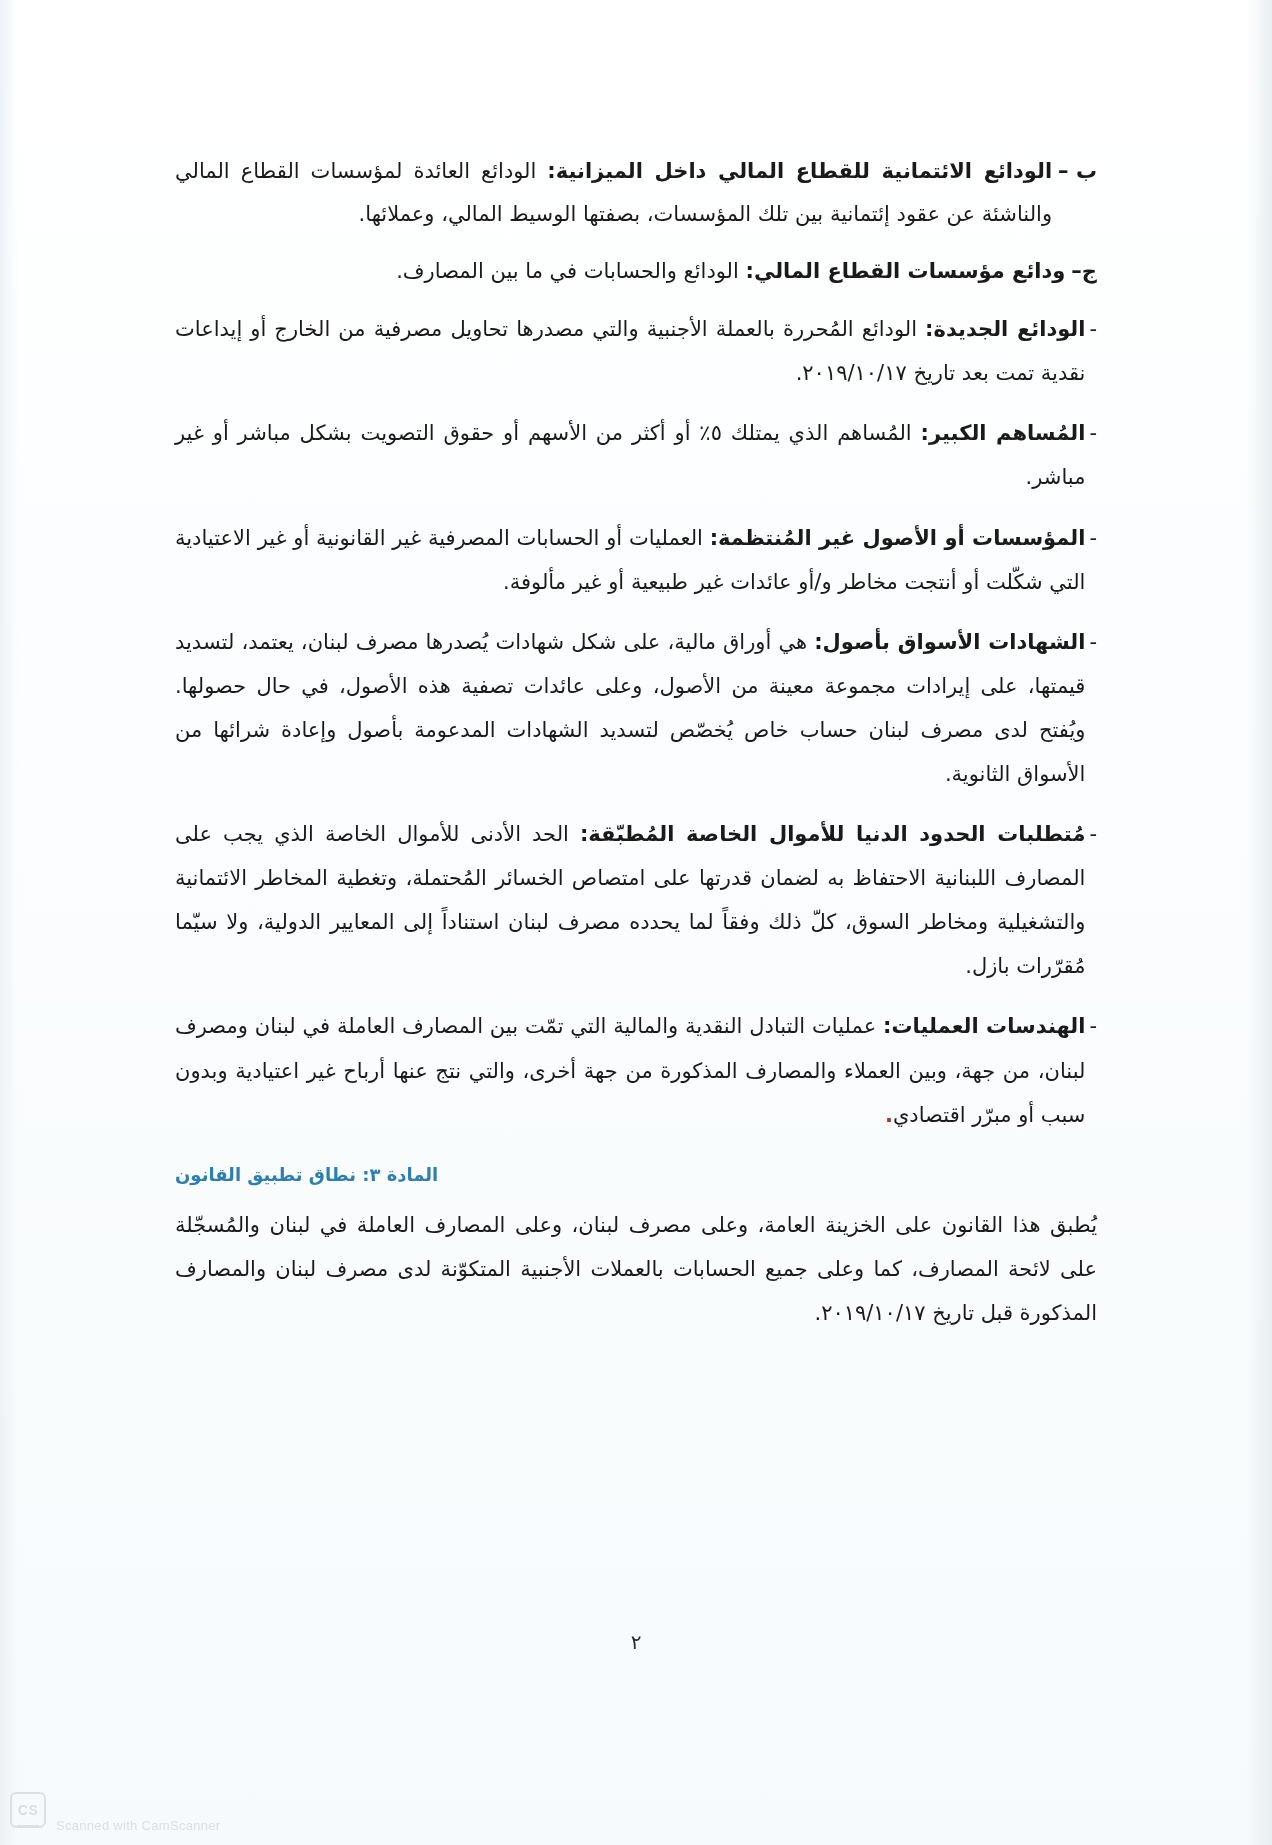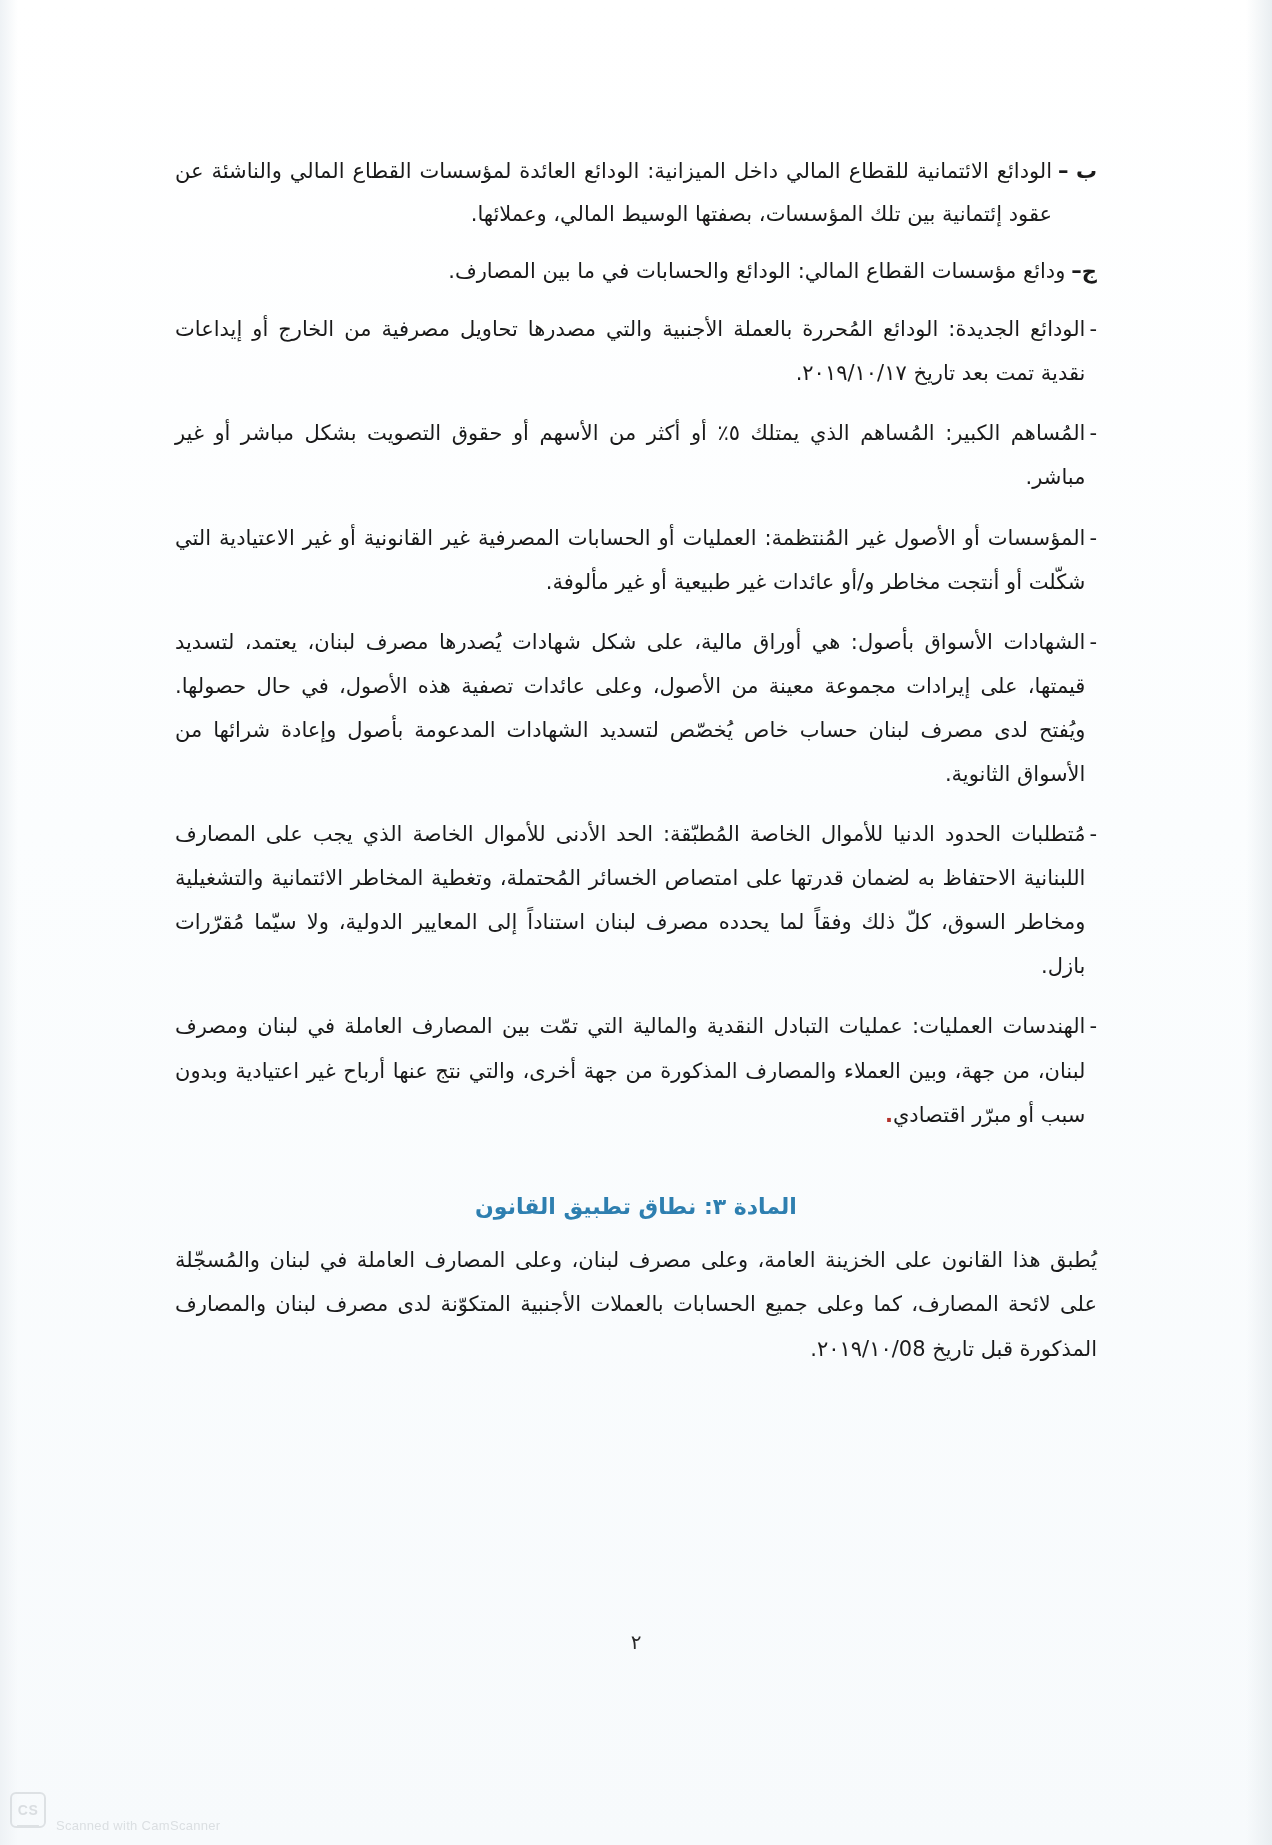--- a/index.html
+++ b/index.html
@@ -86,32 +86,32 @@
     padding-left: 4px;
     font-weight: normal;
   }
   .def-body {
     flex: 1 1 auto;
     text-align: justify;
     text-align-last: right;
   }
 
   .term {
-    font-weight: normal;
+    font-weight: bold;
     margin-top: 45px;
   }
 
   
   .article-heading {
-    margin-top: 50px;
+    margin-top: 22px;
     margin-bottom: 12px;
-    font-size: 22px;
+    font-size: 18px;
     font-weight: bold;
     color: #2e7fb0;
-    text-align: center;
+    text-align: left;
     line-height: 1.8;
   }
 
   .article-body {
     font-size: 21px;
     line-height: 2.1;
     text-align: justify;
     text-align-last: right;
     margin-bottom: 8px;
   }
@@ -224,21 +224,21 @@
       <span class="def-body"><span class="term">مُتطلبات الحدود الدنيا للأموال الخاصة المُطبّقة:</span><span> الحد الأدنى للأموال الخاصة الذي يجب على المصارف اللبنانية الاحتفاظ به لضمان قدرتها على امتصاص الخسائر المُحتملة، وتغطية المخاطر الائتمانية والتشغيلية ومخاطر السوق، كلّ ذلك وفقاً لما يحدده مصرف لبنان استناداً إلى المعايير الدولية، ولا سيّما مُقرّرات بازل.</span></span>
     </div>
 
     <div class="def-item">
       <span class="def-dash">-</span>
       <span class="def-body"><span class="term">الهندسات العمليات:</span><span> عمليات التبادل النقدية والمالية التي تمّت بين المصارف العاملة في لبنان ومصرف لبنان، من جهة، وبين العملاء والمصارف المذكورة من جهة أخرى، والتي نتج عنها أرباح غير اعتيادية وبدون سبب أو مبرّر اقتصادي</span><span class="red-dot">.</span></span>
     </div>
 
     <div class="article-heading">المادة ٣: نطاق تطبيق القانون</div>
 
-    <div class="article-body">يُطبق هذا القانون على الخزينة العامة، وعلى مصرف لبنان، وعلى المصارف العاملة في لبنان والمُسجّلة على لائحة المصارف، كما وعلى جميع الحسابات بالعملات الأجنبية المتكوّنة لدى مصرف لبنان والمصارف المذكورة قبل تاريخ ٢٠١٩/١٠/08.</div>
+    <div class="article-body">يُطبق هذا القانون على الخزينة العامة، وعلى مصرف لبنان، وعلى المصارف العاملة في لبنان والمُسجّلة على لائحة المصارف، كما وعلى جميع الحسابات بالعملات الأجنبية المتكوّنة لدى مصرف لبنان والمصارف المذكورة قبل تاريخ ٢٠١٩/١٠/١٧.</div>
 
   </div>
 
   <div class="page-number">٢</div>
 
   <div class="watermark">
     <div class="cs-logo">CS</div>
     <div class="wm-text">Scanned with CamScanner</div>
   </div>
 

